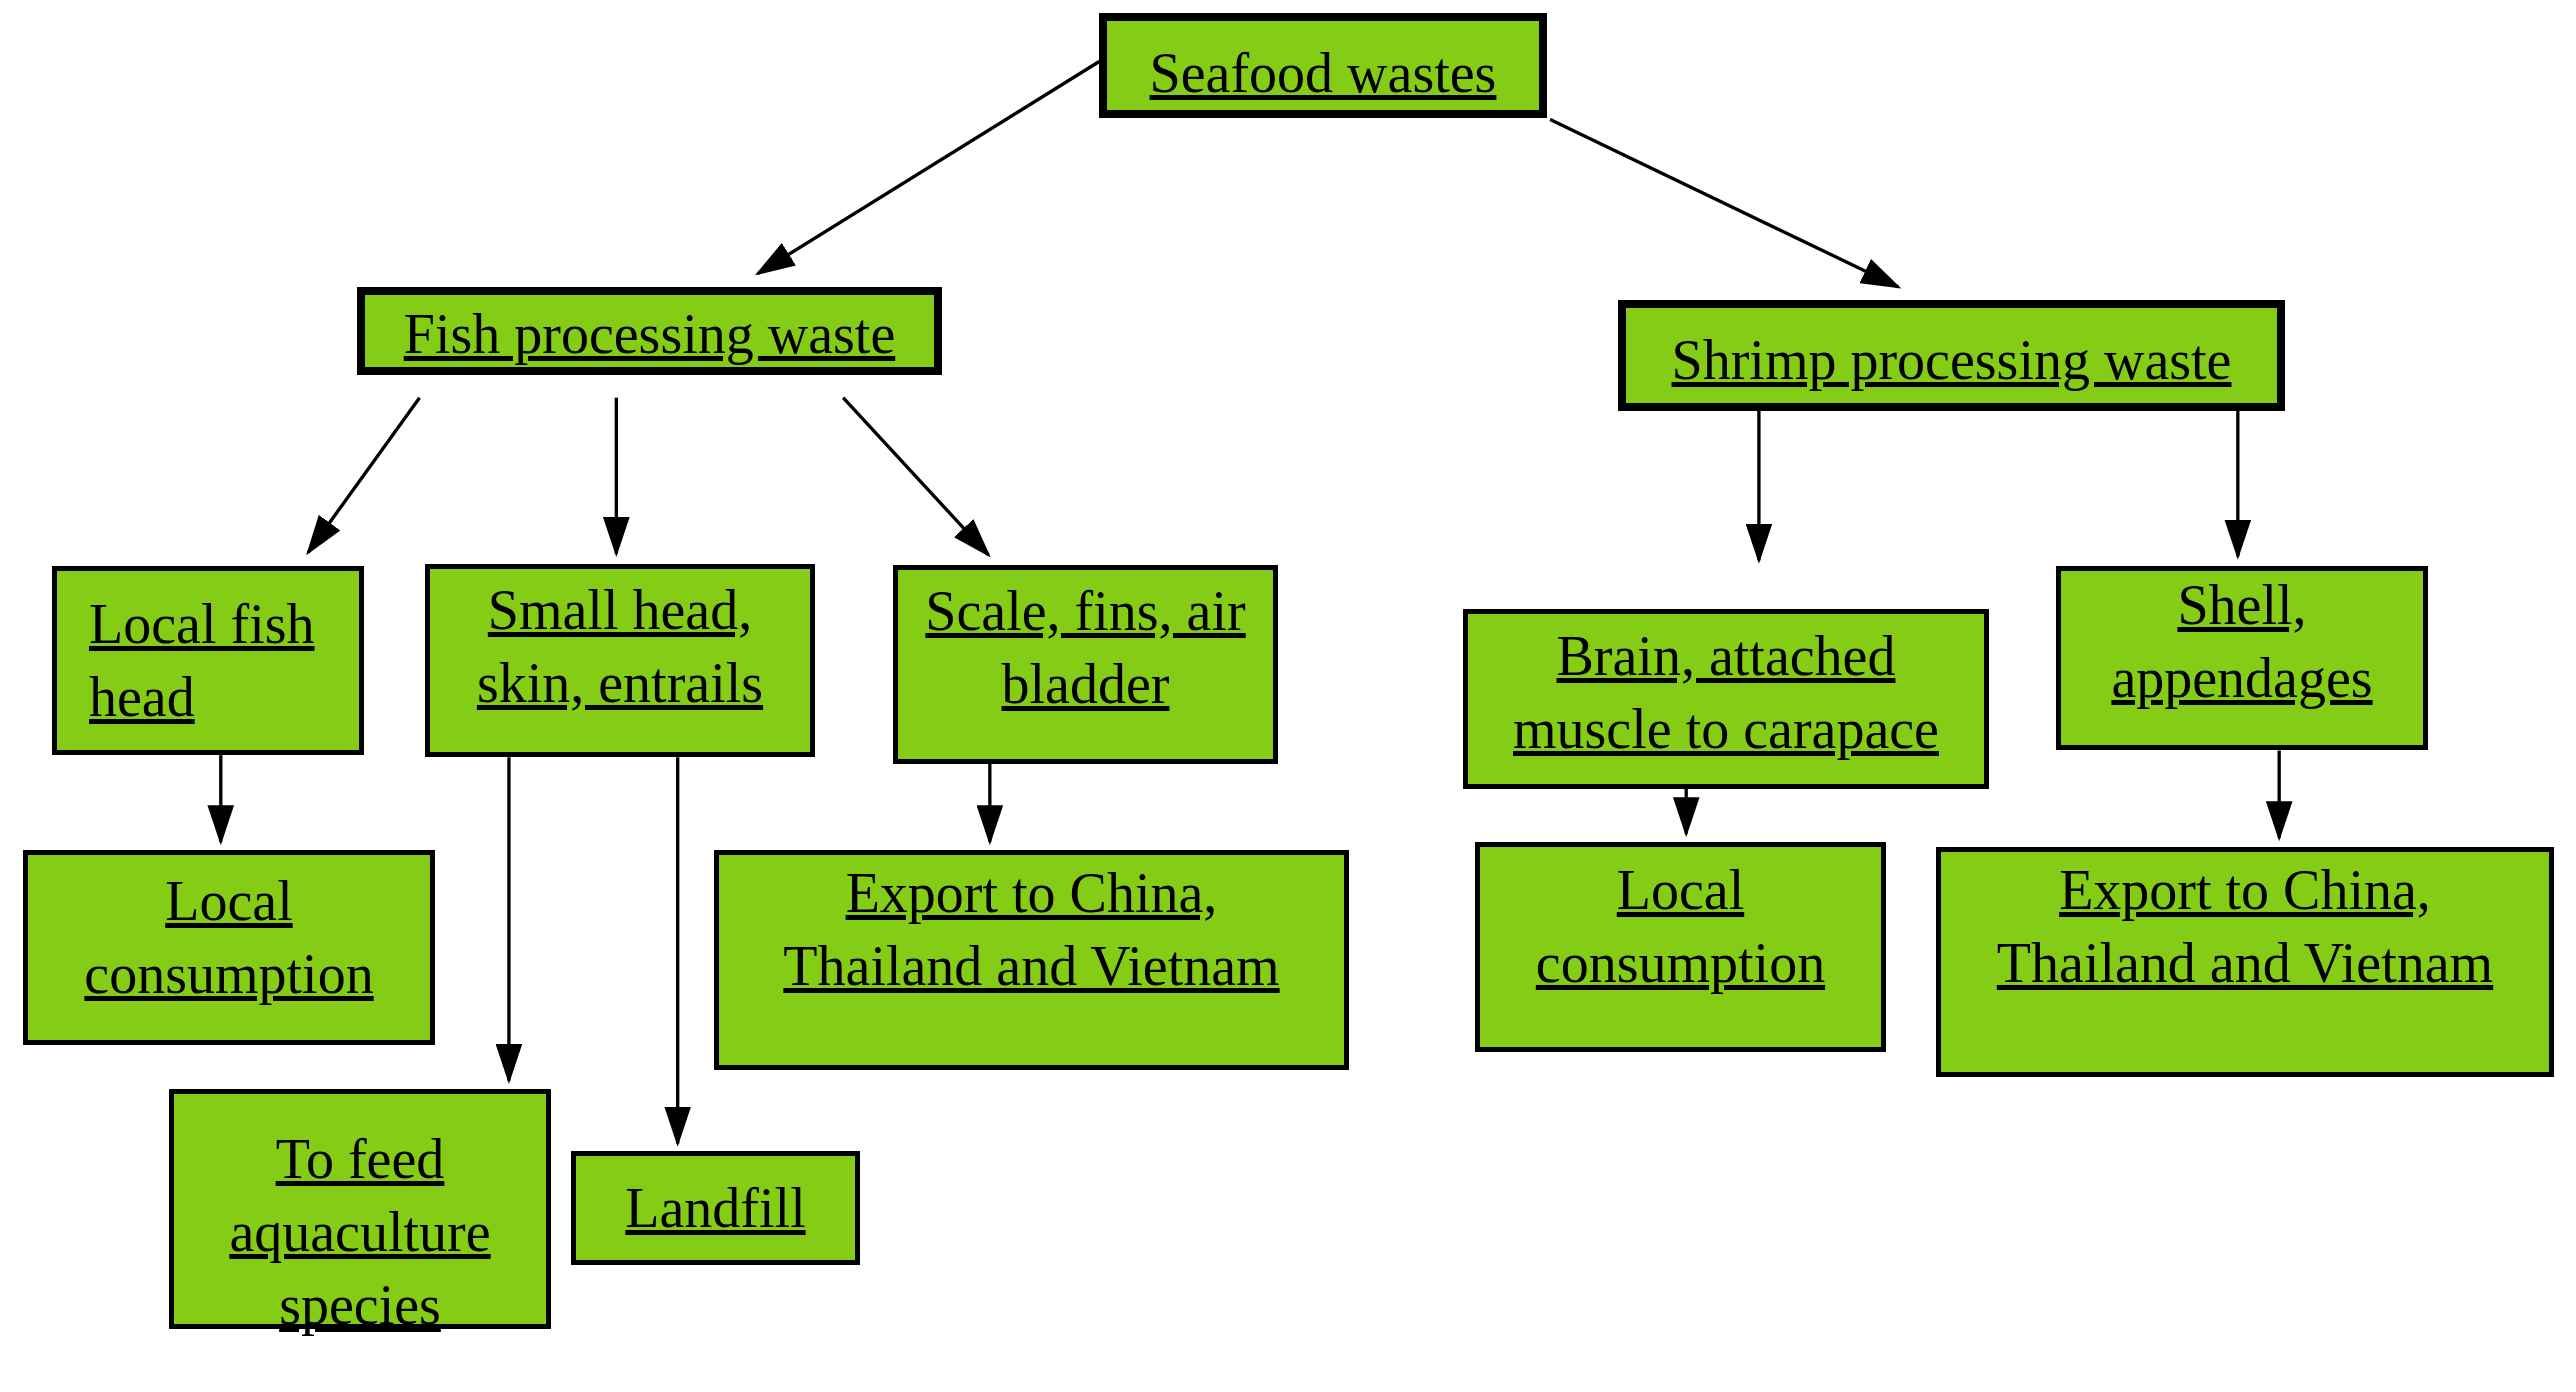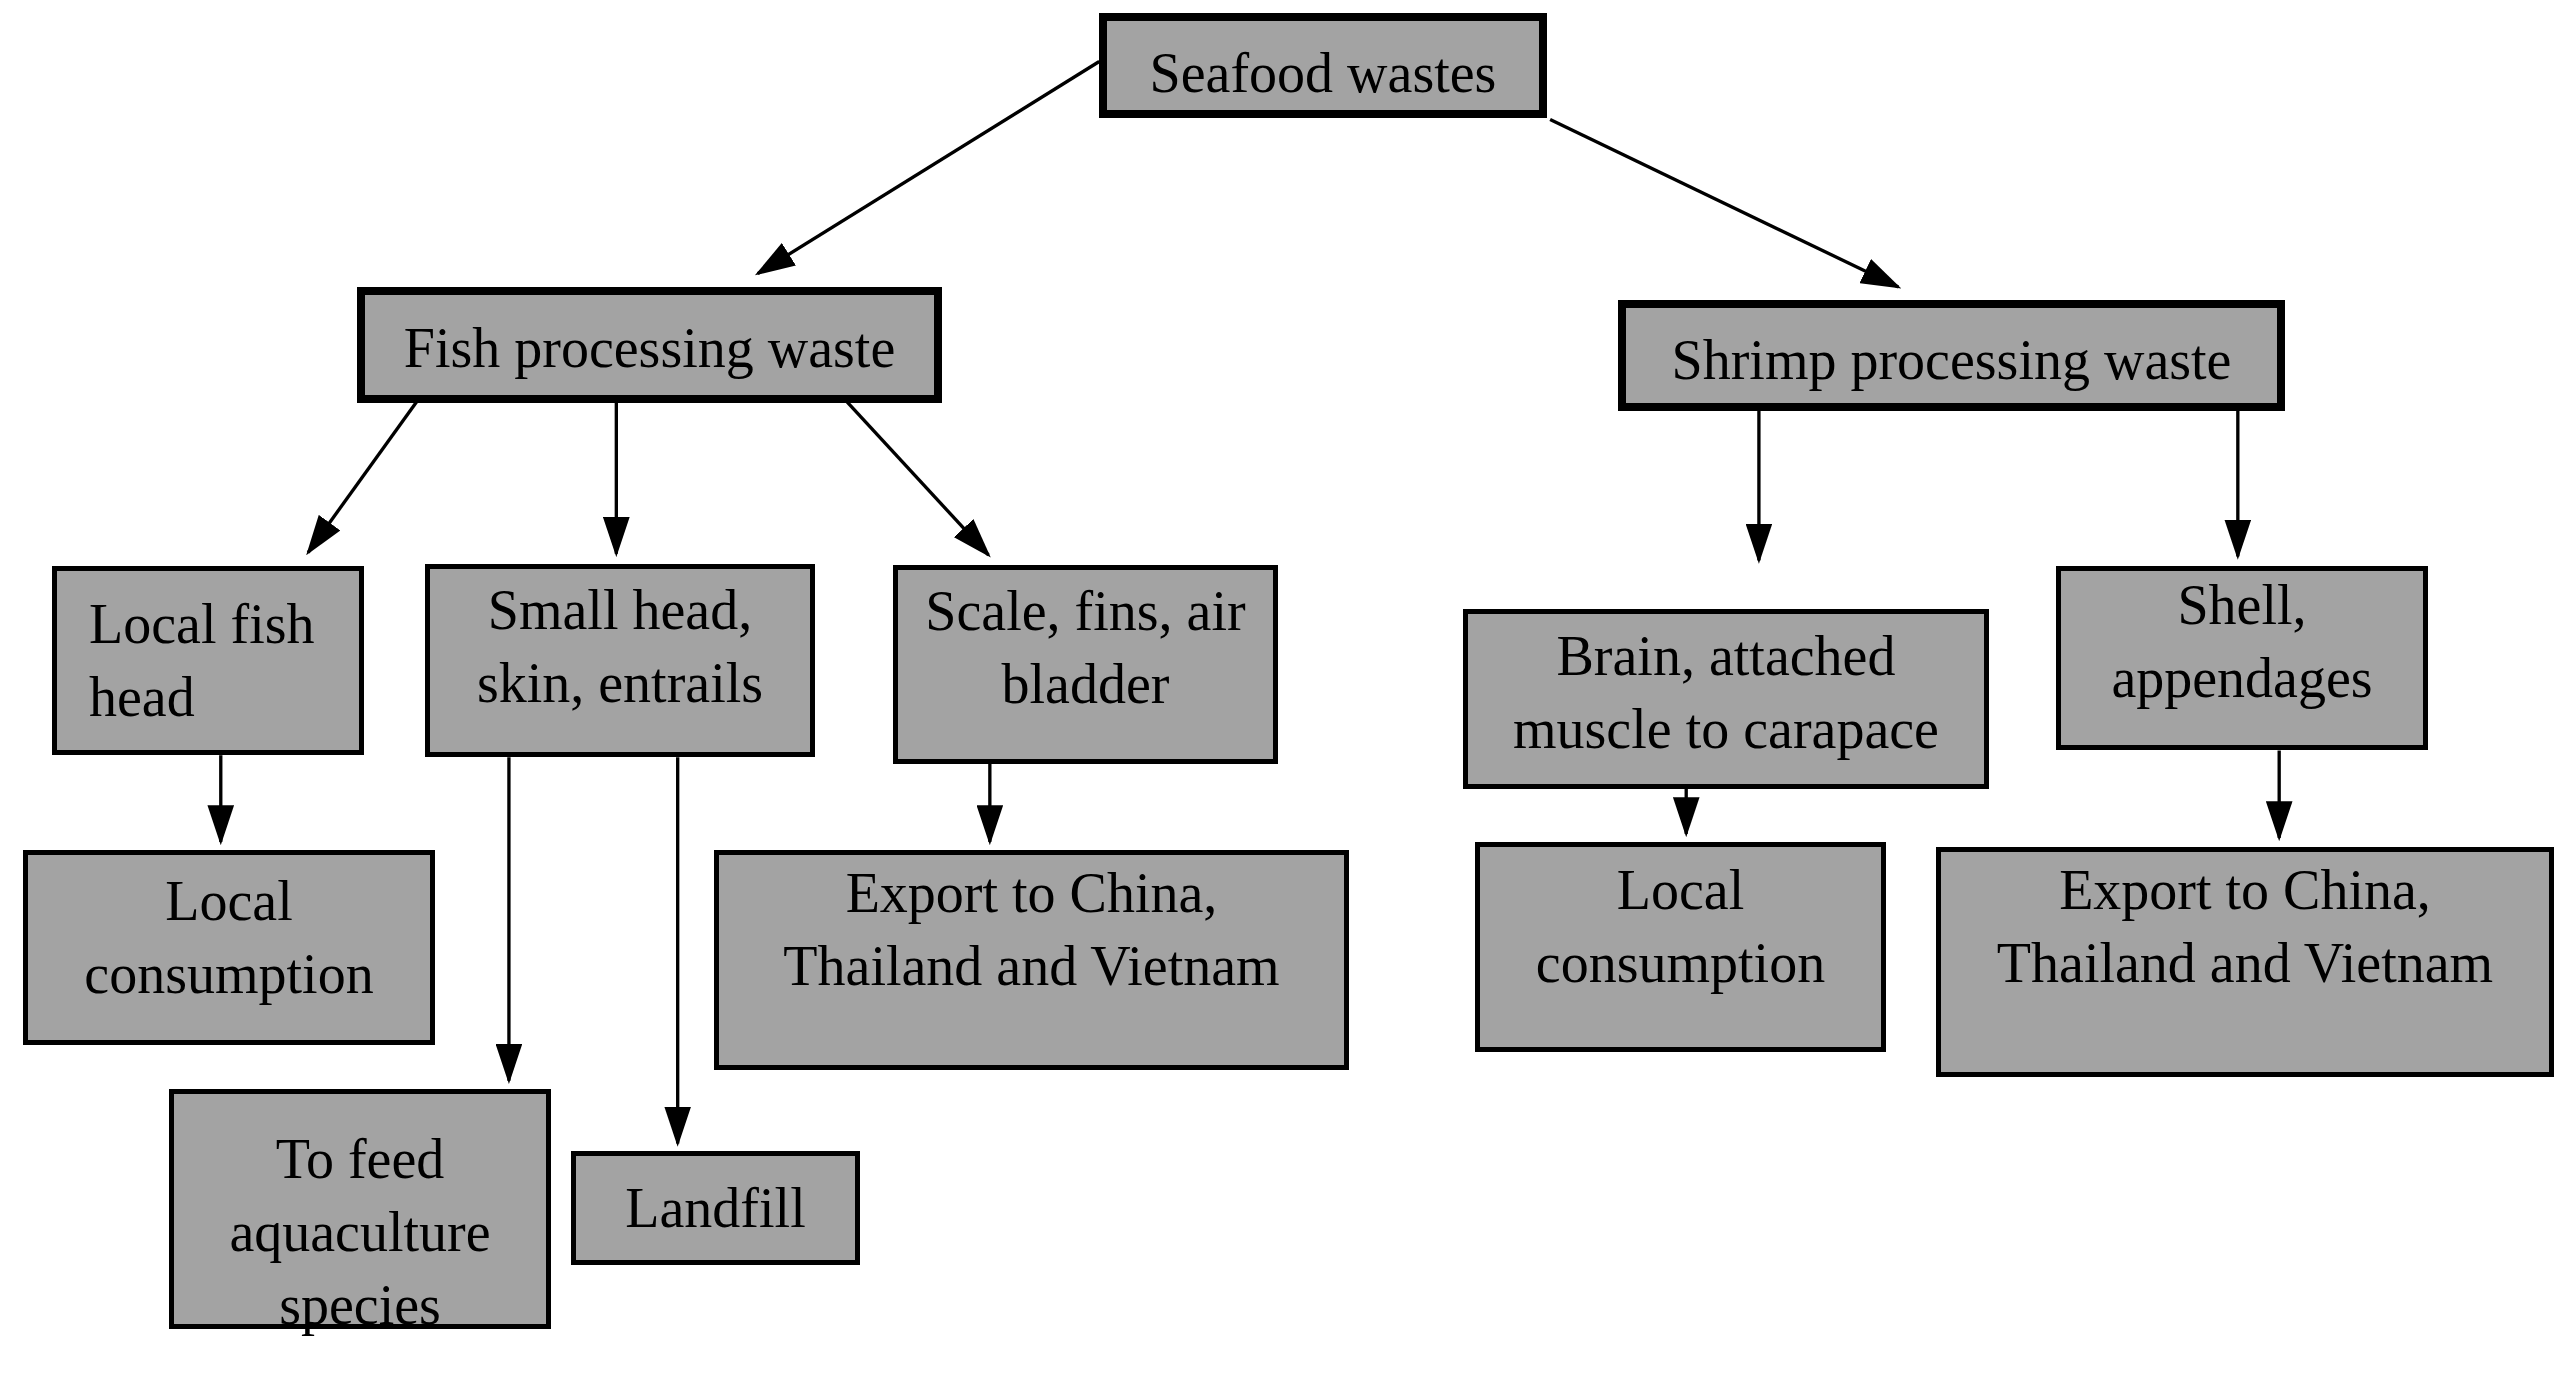--- a/index.html
+++ b/index.html
@@ -20,38 +20,39 @@
     position: absolute;
     left: 0;
     top: 0;
     width: 2576px;
     height: 1393px;
     pointer-events: none;
   }
   .node {
     position: absolute;
     box-sizing: border-box;
-    background: #a3a3a3;
+    background: #84cc16;
     border: 5.3px solid #000000;
     display: flex;
     align-items: center;
     justify-content: center;
     text-align: center;
+    text-decoration: underline;
   }
   .node .label {
     white-space: pre-line;
     font-size: 56px;
     line-height: 1.3;
   }
   .node.heavy {
     border-width: 8px;
   }
   
   #node-seafood        { left: 1099px; top: 13.3px;   width: 448px;  height: 105px; padding-top: 14.7px; }
-  #node-fish           { left: 357px;  top: 287px;  width: 585px;  height: 116px; padding-top: 6.7px; }
+  #node-fish           { left: 357px;  top: 287px;  width: 585px;  height: 88px; padding-top: 6.7px; }
   #node-shrimp         { left: 1618px; top: 300px;  width: 667px; height: 111px; padding-top: 9px; }
   #node-large-head     { left: 52px;   top: 566px;  width: 312px;  height: 189px;
                          align-items: flex-start; justify-content: flex-start;
                          text-align: left; padding: 17.3px 6.7px 0 32px; }
   #node-small-head     { left: 425px;  top: 564px;  width: 390px;  height: 193px; padding-bottom: 27px; }
   #node-scale-fins     { left: 884px; top: 565px;  width: 385px;  height: 199px; padding-bottom: 33px; margin-left: 9px; }
   #node-brain-muscle   { left: 1463px; top: 570px;  width: 526px;  height: 180px; padding-bottom: 12px; margin-top: 39px; }
   #node-shell          { left: 2056px; top: 566px;  width: 372px;  height: 184px; padding-bottom: 32px; }
   #node-local-fish     { left: 23px;   top: 850px; width: 412px;  height: 195px; padding-bottom: 20px; }
   #node-export-fish    { left: 714px; top: 850px; width: 635px;  height: 220px; padding-bottom: 60px; }

